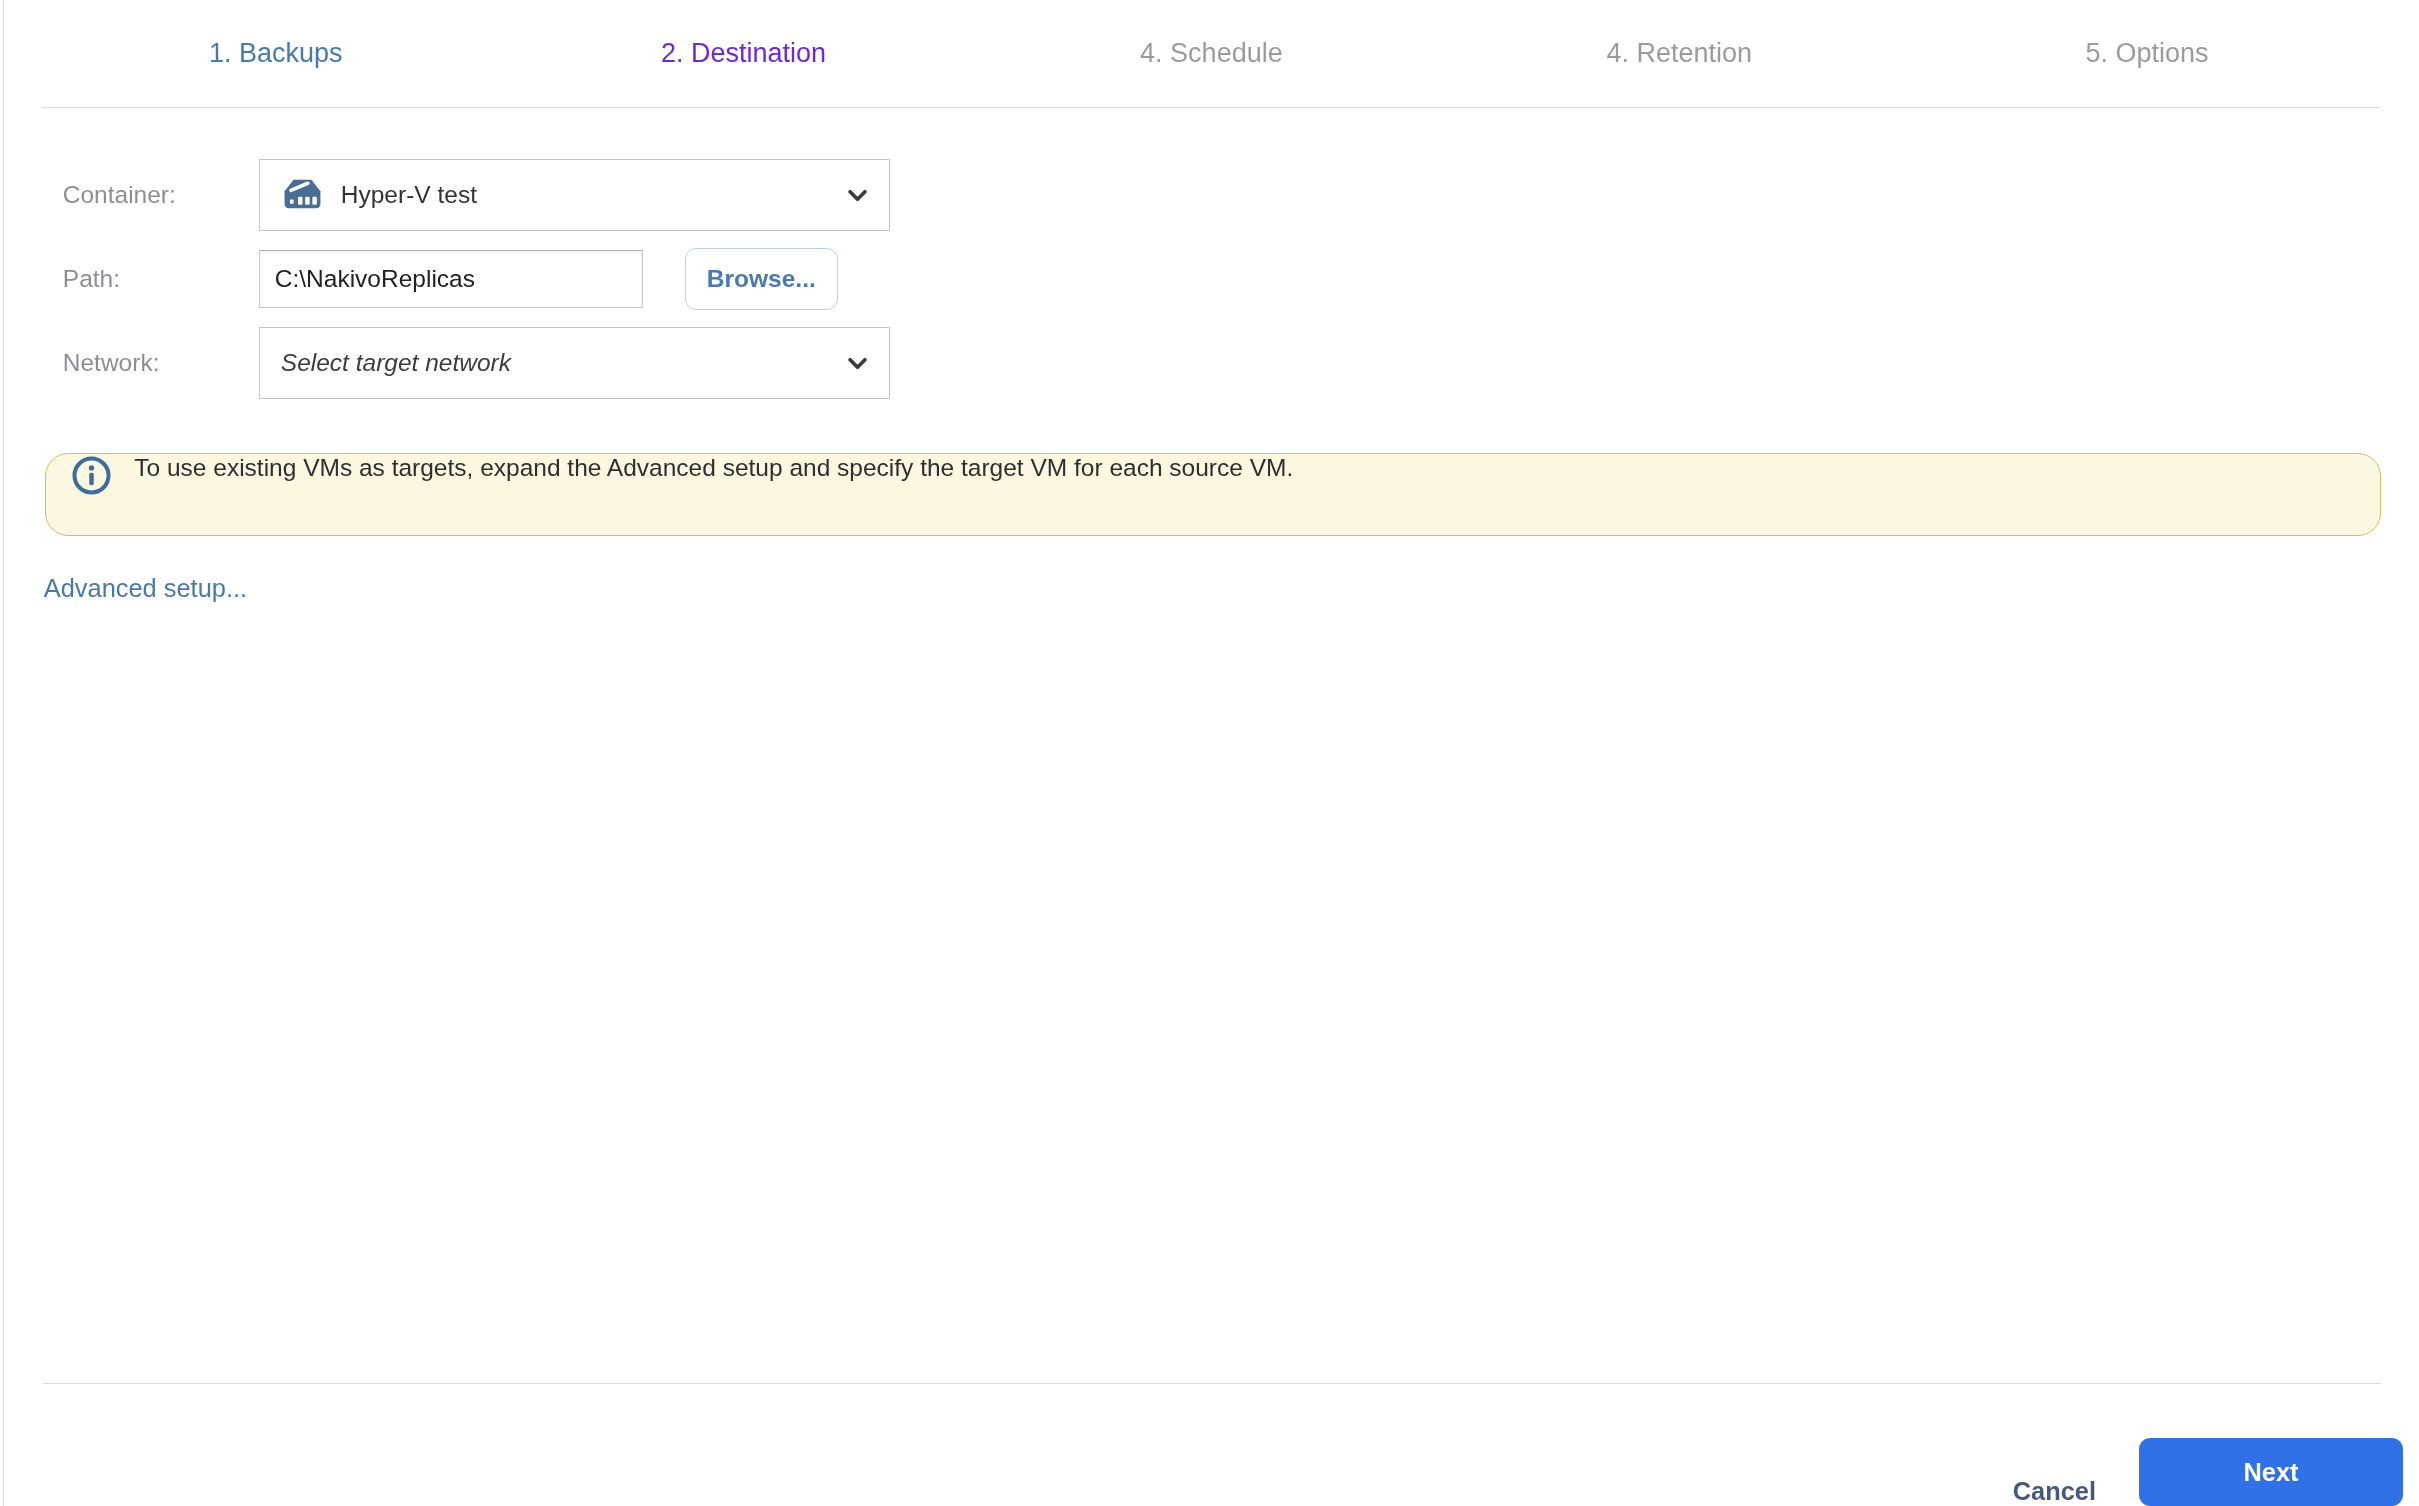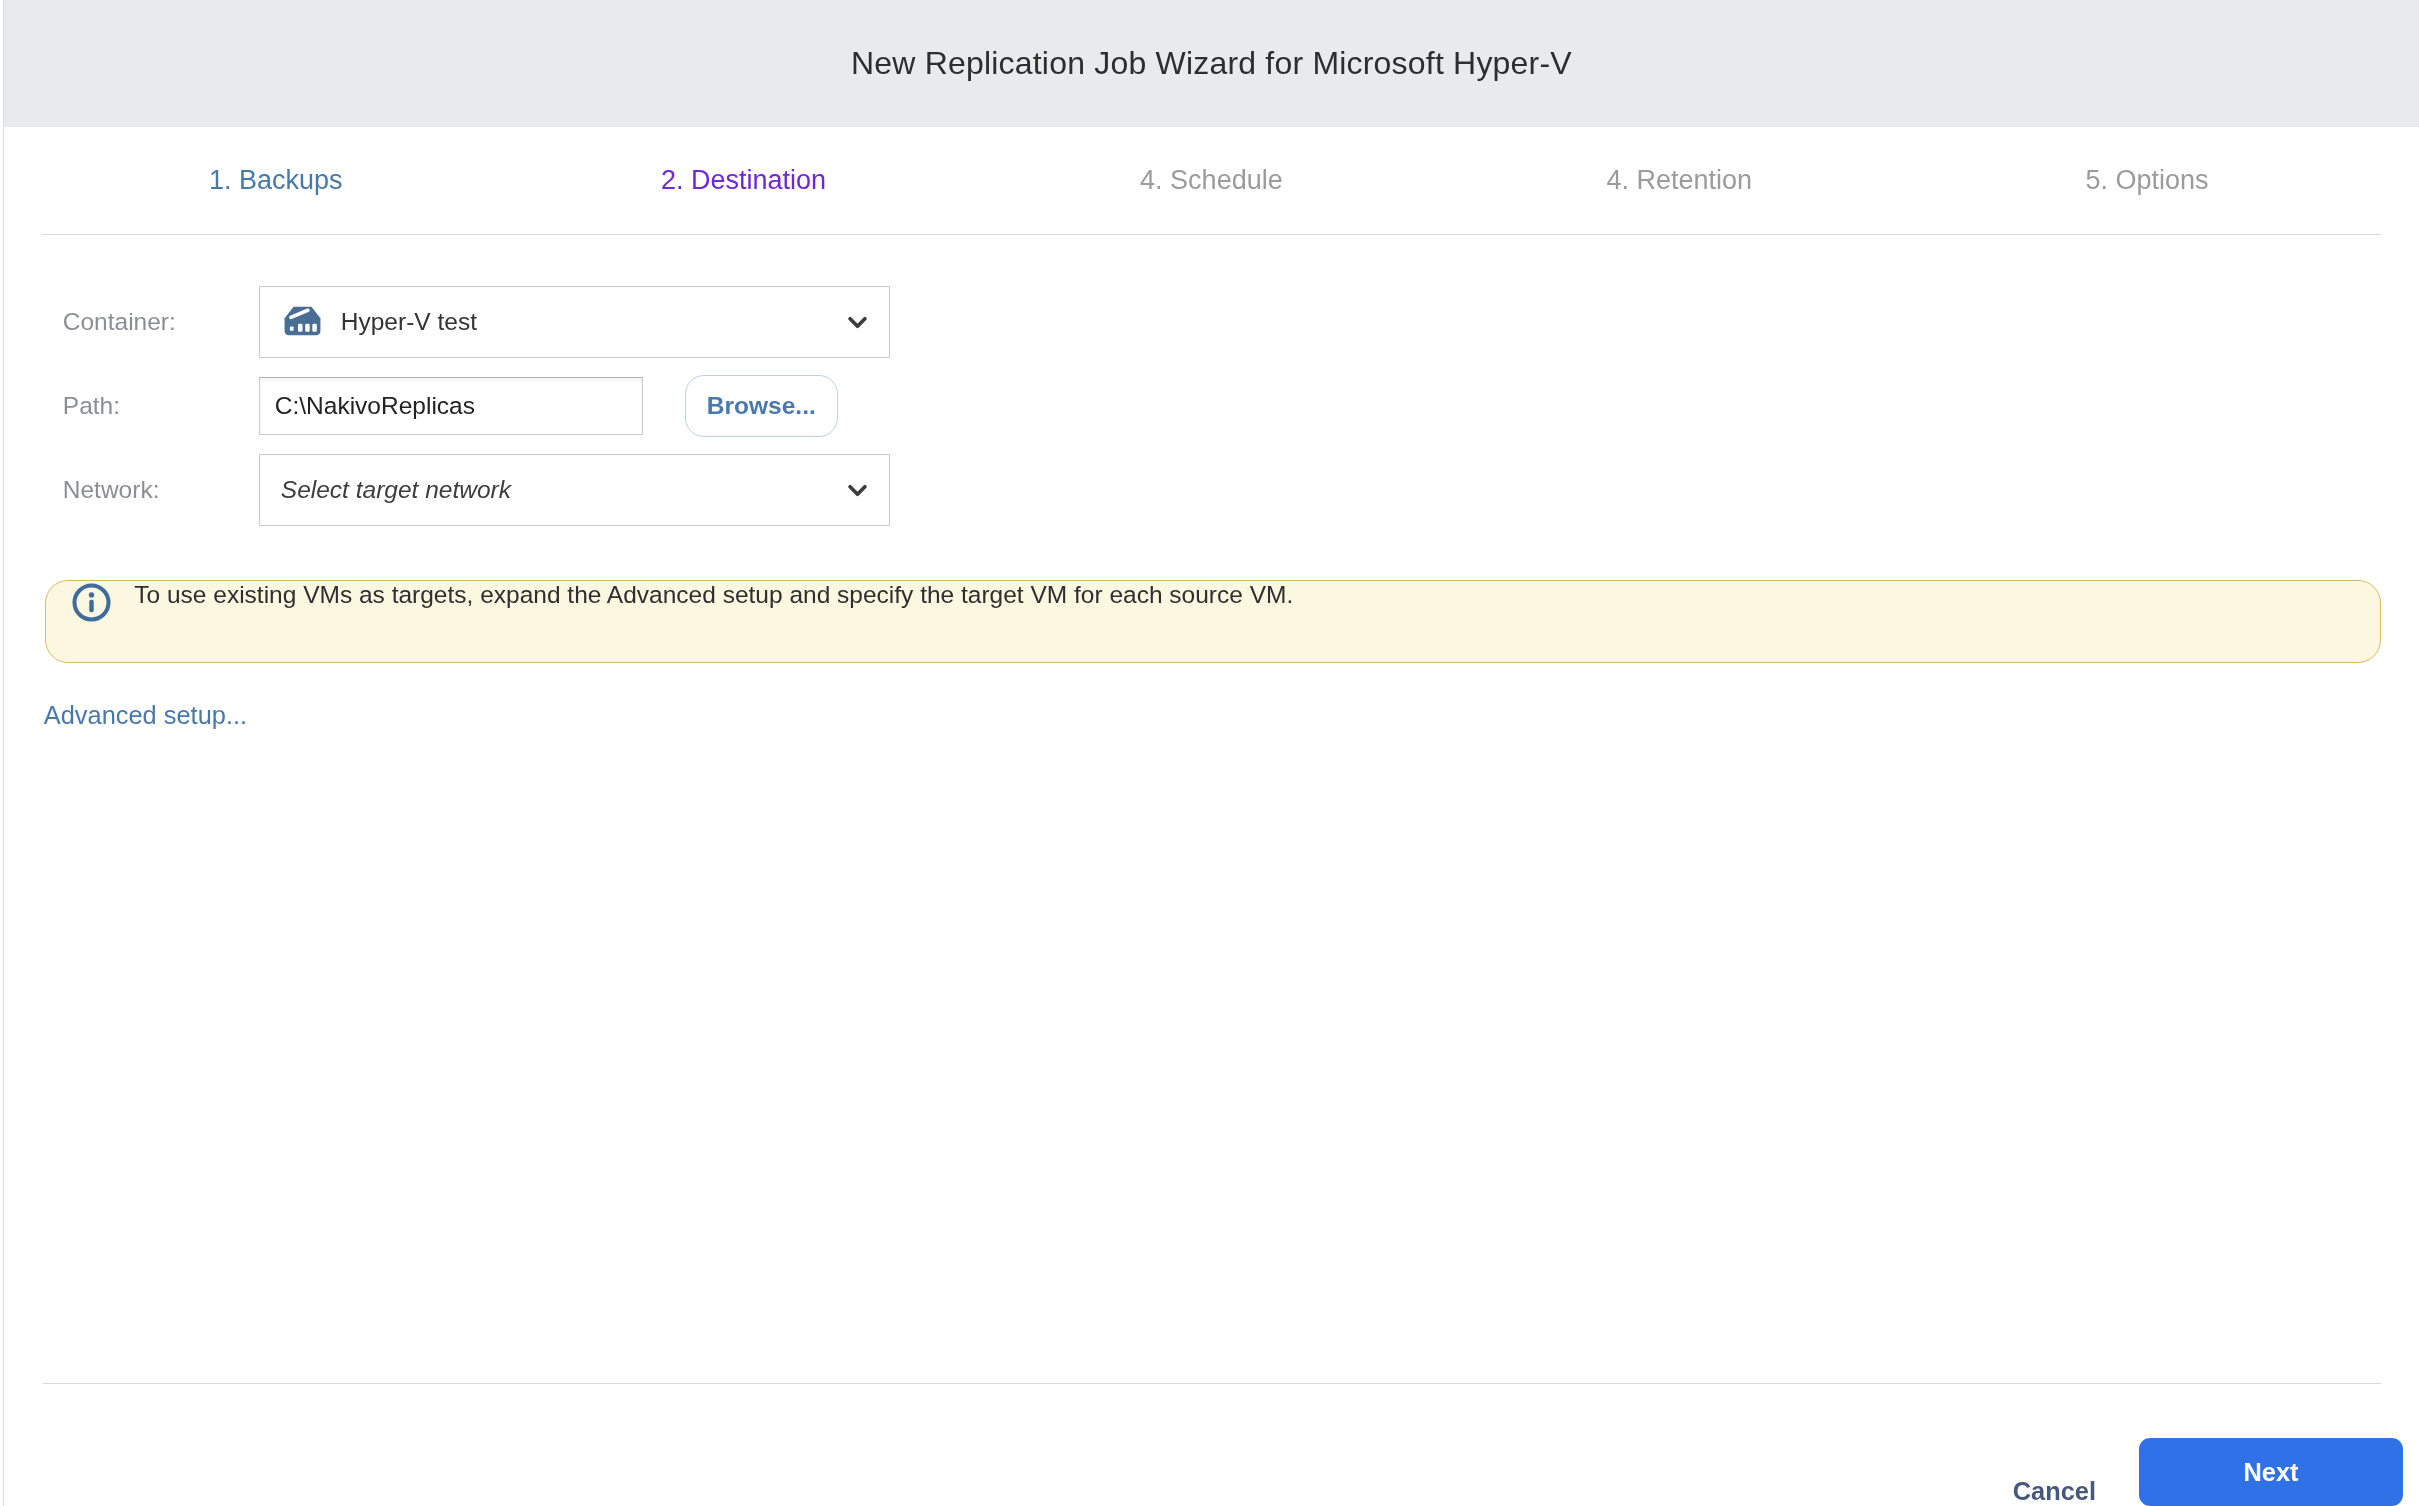--- a/index.html
+++ b/index.html
@@ -58,21 +58,21 @@
     width:384px; height:58px;
     border:1.9px solid #c9c9c9; border-top-color:#adb1b6;
     box-shadow: inset 0 2.8px 3.8px rgba(0,0,0,0.05);
     font-size:24.5px; color:#222; font-family:"Liberation Sans", sans-serif;
     padding:0 15px; outline:none; background:#fff;
   }
   .browse-btn {
     margin-left:16px;
     width:153px; height:62px;
     background:#ffffff;
-    border:1.9px solid #bcd0e6; border-radius:19px;
+    border:1.9px solid #bcd0e6; border-radius:11px;
     color:#4a78b0; font-size:24.5px; font-weight:bold;
     cursor:pointer; font-family:"Liberation Sans", sans-serif;
   }
 
   
   .banner {
     margin:37px 38px 0 41px;
     height:83px;
     background:#fcf7e1;
     border:1.9px solid #d9ba5e;
@@ -109,23 +109,20 @@
     background:#3071e8; border:none; border-radius:11.3px;
     color:#ffffff; font-size:25.4px; font-weight:bold;
     cursor:pointer; font-family:"Liberation Sans", sans-serif;
   }
 </style>
 </head>
 <body>
 
 <div class="dialog">
 
-  <div class="titlebar">
-    <div class="title">New Replication Job Wizard for Microsoft Hyper-V</div>
-  </div>
 
   <div class="steps">
     <div class="step done">1. Backups</div>
     <div class="step current">2. Destination</div>
     <div class="step upcoming">4. Schedule</div>
     <div class="step upcoming">4. Retention</div>
     <div class="step upcoming">5. Options</div>
   </div>
 
   <div class="form">

